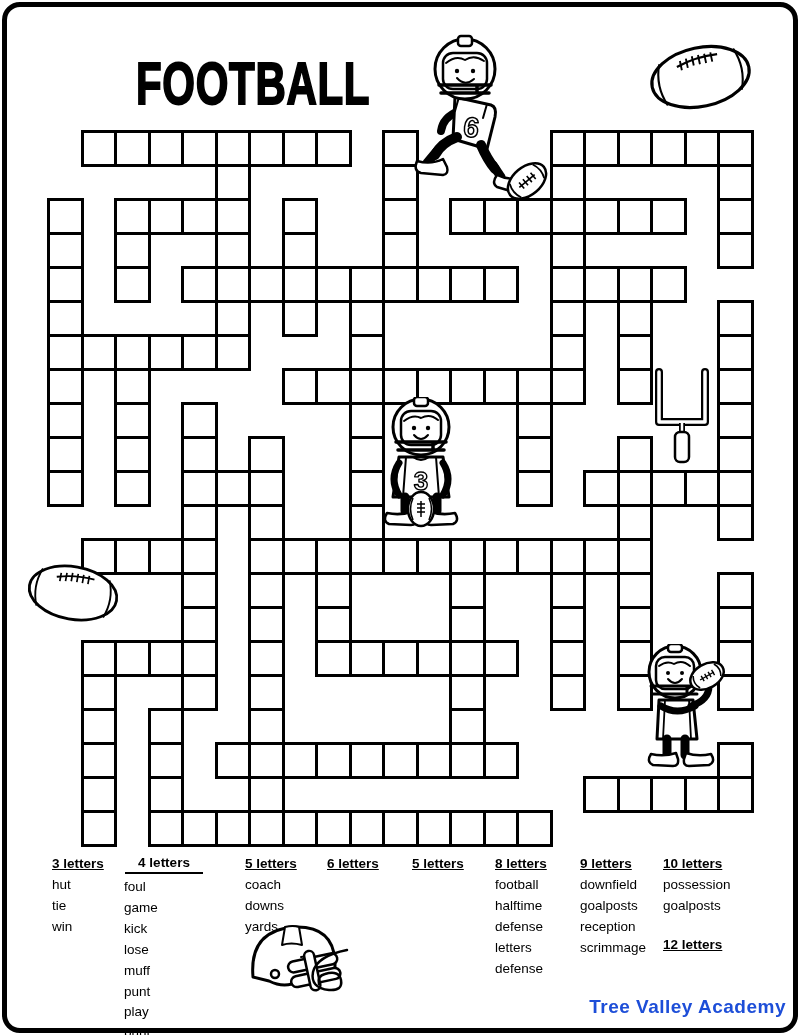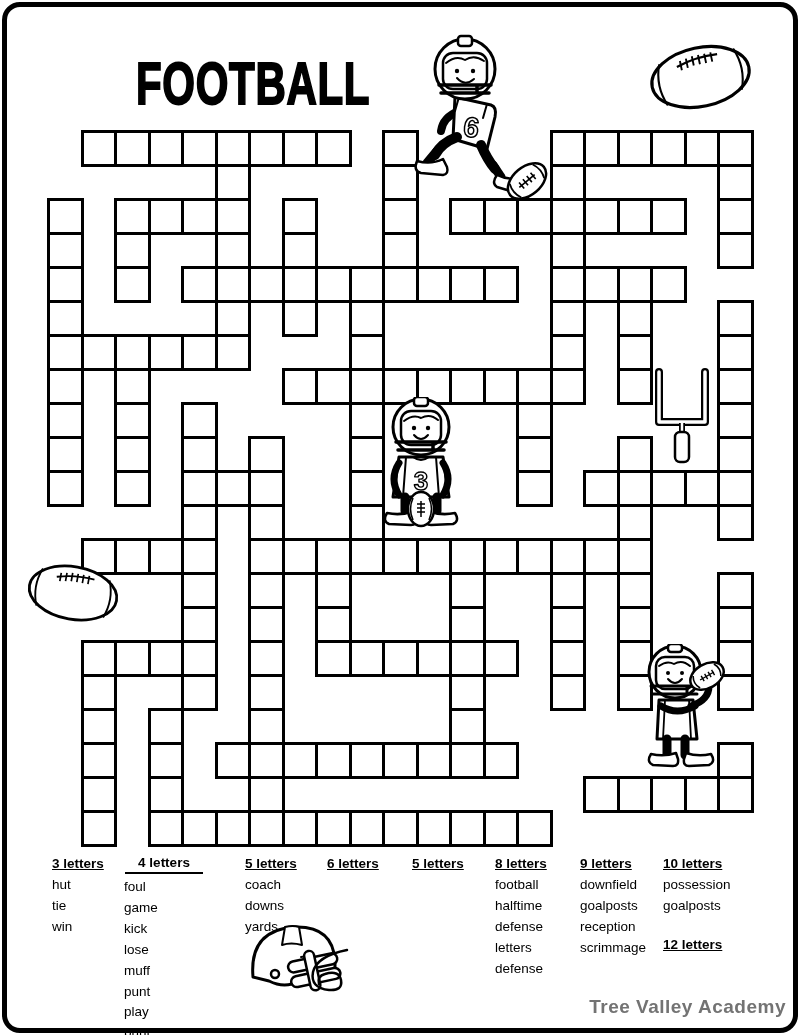--- a/index.html
+++ b/index.html
@@ -422,13 +422,13 @@
     </div>
     <div class="wg wg7">
       <div class="hd">10 letters</div>
       <div><div class="col"><div class="w">possession</div><div class="w">goalposts</div></div></div>
     </div>
     <div class="wg wg8">
       <div class="hd">12 letters</div>
     </div>
   </div>
 
-<div id="brand" style="color: #737373;">Tree Valley Academy</div>
+<div id="brand" style="color: #1d4ed8;">Tree Valley Academy</div>
 
 </body></html>

